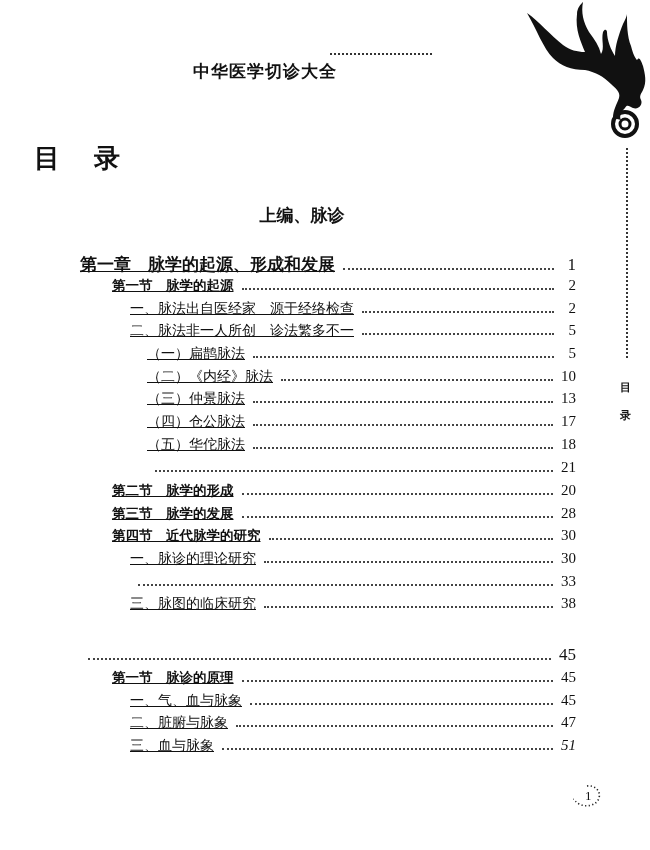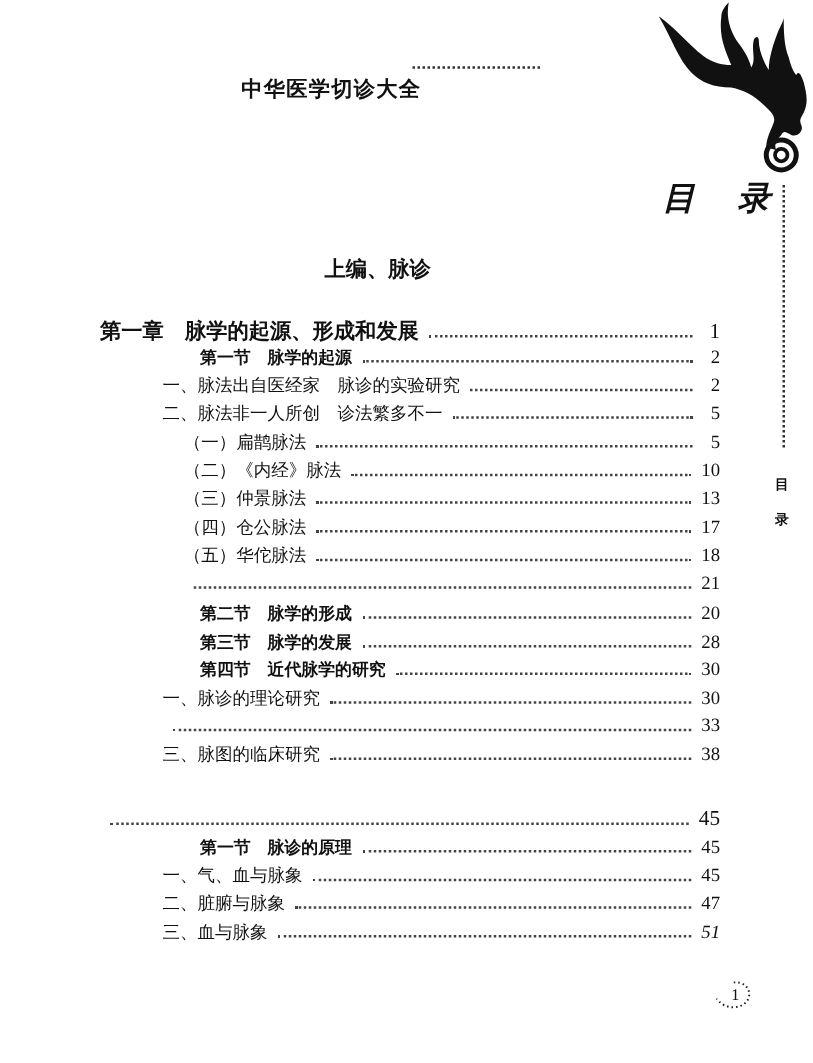--- a/index.html
+++ b/index.html
@@ -5,33 +5,33 @@
   html, body { margin: 0; padding: 0; background: #ffffff; }
   body { width: 650px; height: 850px; position: relative; overflow: hidden;
          font-family: "DejaVu Serif", "Liberation Serif", serif; color: #111; }
   .header-title { position: absolute; left: 193px; top: 36px; font-size: 17px; font-weight: bold;
                   letter-spacing: 1px; font-family: Liberation Mono, monospace; margin-top: 24px; }
   .header-dots { position: absolute; left: 330px; top: 53px; width: 102px; border-top: 2px dotted #333; }
   .flame { position: absolute; left: 515px; top: 0; width: 135px; height: 140px; }
   .side-dots { position: absolute; left: 626px; top: 148px; height: 210px; border-left: 2px dotted #333; }
   .side-label { position: absolute; left: 620px; font-size: 11px; font-weight: bold;
                 font-family: "DejaVu Sans", sans-serif; }
-  .toc-title { position: absolute; left: 0; width: 650px; top: 141px; text-align: right;
+  .toc-title { position: absolute; left: 0; width: 650px; top: 141px; text-align: left;
                font-size: 26px; font-weight: bold; font-family: "DejaVu Sans", sans-serif; letter-spacing: 34px;
-               padding-left: 34px; box-sizing: border-box; font-style: italic; }
+               padding-left: 34px; box-sizing: border-box; }
   .part-title { position: absolute; left: 0; width: 604px; top: 204px; text-align: center;
                 font-size: 17px; font-weight: bold; }
   .toc { position: absolute; left: 0; top: 0; width: 650px; }
   .row { position: absolute; display: flex; align-items: baseline; right: 74px; height: 22px; }
-  .row .t { white-space: pre; }
+  .row .t { white-space: pre; text-decoration: underline; }
   .row .lead { flex: 1; border-bottom: 2px dotted #444; margin: 0 8px 4px 8px; height: 1px; }
   .row .pg { min-width: 14px; text-align: right; font-family: "Liberation Serif", serif; }
   .lvl-ch { left: 80px; font-size: 17px; font-weight: bold; }
   .lvl-ch .pg { font-size: 17px; font-weight: normal; }
-  .lvl-sec { left: 112px; font-size: 13.5px; font-weight: bold; font-family: "DejaVu Sans", sans-serif; margin-left: 48px; }
+  .lvl-sec { left: 112px; font-size: 13.5px; font-weight: bold; font-family: "DejaVu Sans", sans-serif; }
   .lvl-sec .pg { font-size: 15px; font-weight: normal; }
   .lvl-item { left: 130px; font-size: 14px; }
   .lvl-item .pg { font-size: 15px; }
   .lvl-sub { left: 147px; font-size: 14px; }
   .lvl-sub .pg { font-size: 15px; }
   .italic { font-style: italic; }
   .pagenum { position: absolute; left: 573px; top: 783px; width: 30px; height: 26px; }
   .pagenum span { position: absolute; left: 12px; top: 5px; font-size: 13px; font-family: "Liberation Serif", serif; }
 </style>
 </head>
@@ -68,21 +68,21 @@
     <span class="t">第一章　脉学的起源、形成和发展</span>
       <span class="lead"></span>
       <span class="pg">1</span>
   </div>
   <div class="row lvl-sec" style="top:277px">
     <span class="t">第一节　脉学的起源</span>
       <span class="lead"></span>
       <span class="pg">2</span>
   </div>
   <div class="row lvl-item" style="top:300px">
-    <span class="t">一、脉法出自医经家　脉诊的实验研究</span>
+    <span class="t">一、脉法出自医经家　源于经络检查</span>
       <span class="lead"></span>
       <span class="pg">2</span>
   </div>
   <div class="row lvl-item" style="top:322px">
     <span class="t">二、脉法非一人所创　诊法繁多不一</span>
       <span class="lead"></span>
       <span class="pg">5</span>
   </div>
   <div class="row lvl-sub" style="top:345px">
     <span class="t">（一）扁鹊脉法</span>

